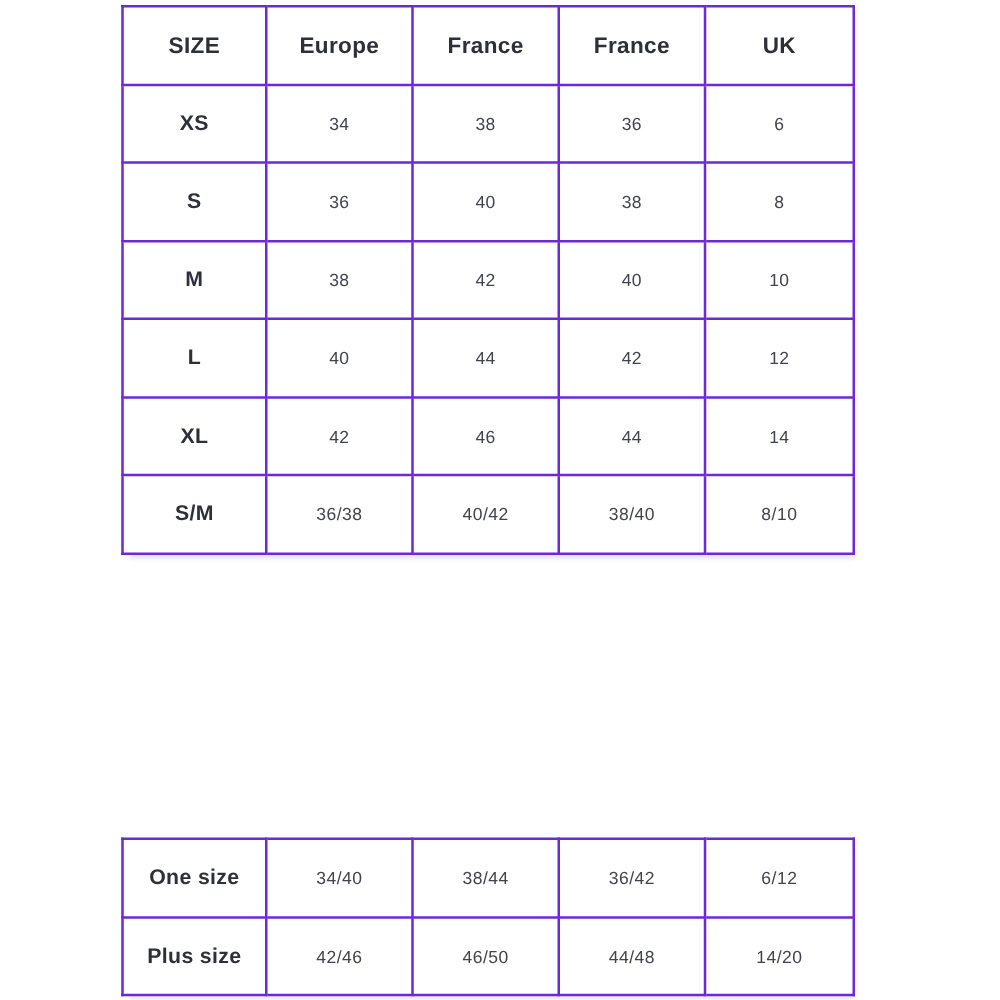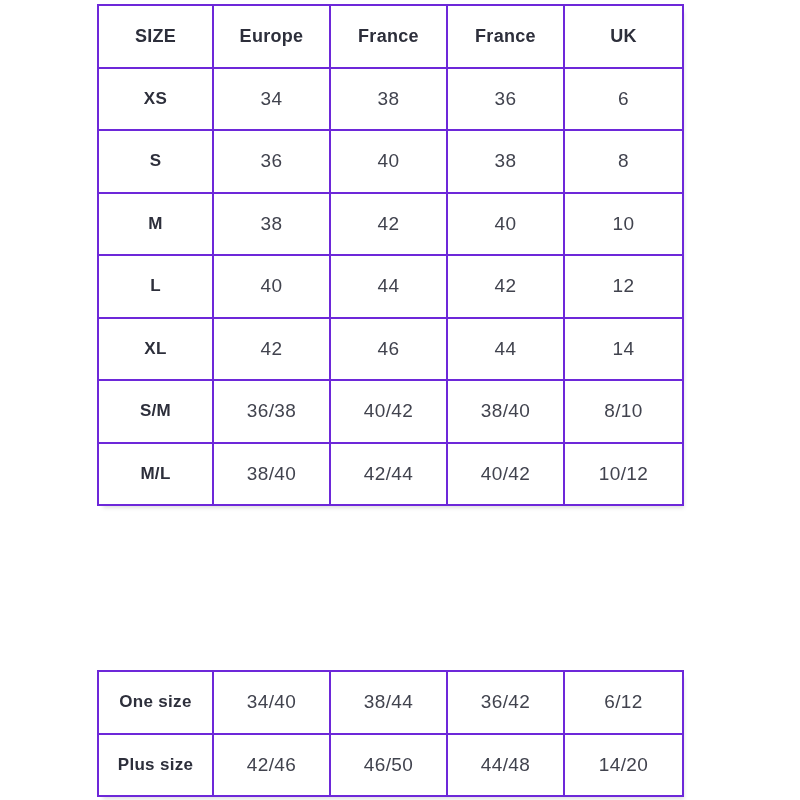--- a/index.html
+++ b/index.html
@@ -45,21 +45,21 @@
     color: #2d2f3b;
     letter-spacing: 0.3px;
   }
   td.row-label {
     font-size: 17px;
     font-weight: 700;
     color: #2d2f3b;
     letter-spacing: 0.3px;
   }
   td.value-cell {
-    font-size: 19px;
+    font-size: 14px;
     font-weight: 400;
     color: #41434e;
     letter-spacing: 0.4px;
   }
 </style>
 </head>
 <body>
 
 <div class="page">
 
@@ -117,27 +117,20 @@
           <td class="value-cell">44</td>
           <td class="value-cell">14</td>
         </tr>
         <tr>
           <td class="row-label">S/M</td>
           <td class="value-cell">36/38</td>
           <td class="value-cell">40/42</td>
           <td class="value-cell">38/40</td>
           <td class="value-cell">8/10</td>
         </tr>
-        <tr>
-          <td class="row-label">M/L</td>
-          <td class="value-cell">38/40</td>
-          <td class="value-cell">42/44</td>
-          <td class="value-cell">40/42</td>
-          <td class="value-cell">10/12</td>
-        </tr>
       </tbody>
     </table>
   </div>
 
   <div class="table-wrap wrap-special">
     <table class="size-table">
       <colgroup>
         <col style="width:115px">
           <col style="width:117px">
           <col style="width:117px">

